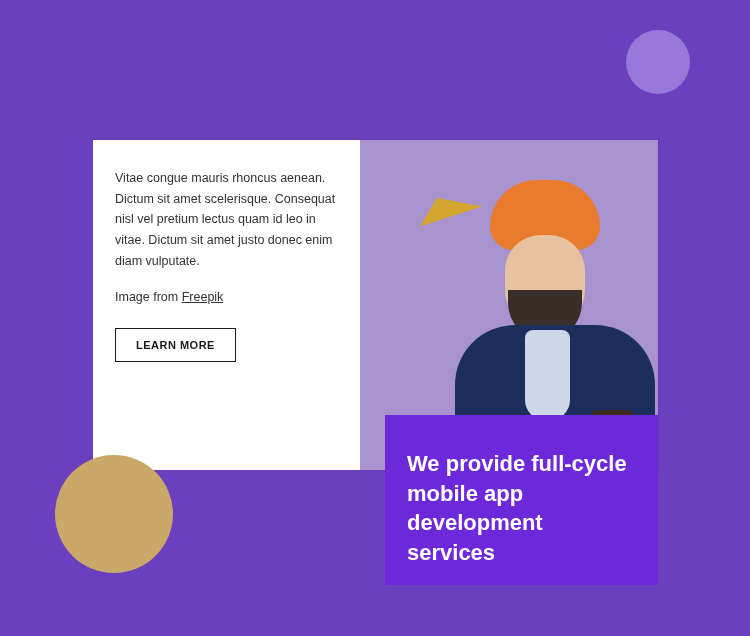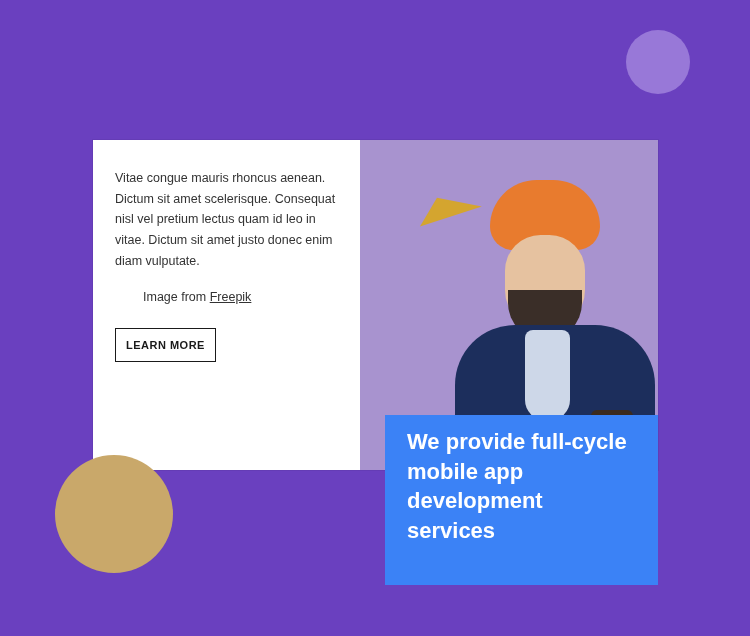--- a/index.html
+++ b/index.html
@@ -46,32 +46,31 @@
   }
   .card-left p {
     font-size: 12.5px;
     line-height: 1.65;
     color: #333;
   }
   .credit {
     margin-top: 16px;
     font-size: 12.5px;
     color: #333;
-    margin-left: 28px;
   }
   .credit a {
     color: #333;
     text-decoration: underline;
     cursor: pointer;
   }
   .btn {
     margin-top: 20px;
     display: inline-block;
     border: 1.5px solid #1a1a1a;
-    padding: 10px 10px;
+    padding: 10px 20px;
     font-size: 11px;
     font-weight: 700;
     letter-spacing: 0.5px;
     background: transparent;
     cursor: pointer;
     color: #1a1a1a;
   }
   .card-right {
     flex: 1;
     position: relative;
@@ -142,23 +141,23 @@
     height: 60px;
     background: #3a2a1e;
     border-radius: 6px 6px 12px 12px;
   }
   .cta {
     position: absolute;
     left: 385px;
     top: 415px;
     width: 273px;
     height: 170px;
-    background: #3b82f6;
+    background: #6d28d9;
     color: #fff;
-    padding: 12px 22px;
+    padding: 34px 22px;
     display: flex;
     align-items: flex-start;
   }
   .cta h2 {
     font-size: 22px;
     font-weight: 700;
     line-height: 1.35;
   }
 </style>
 </head>

